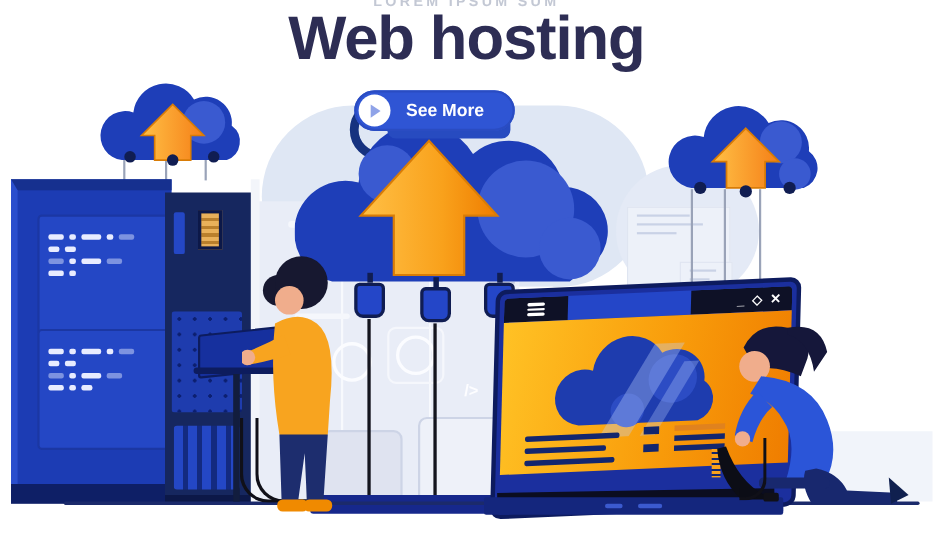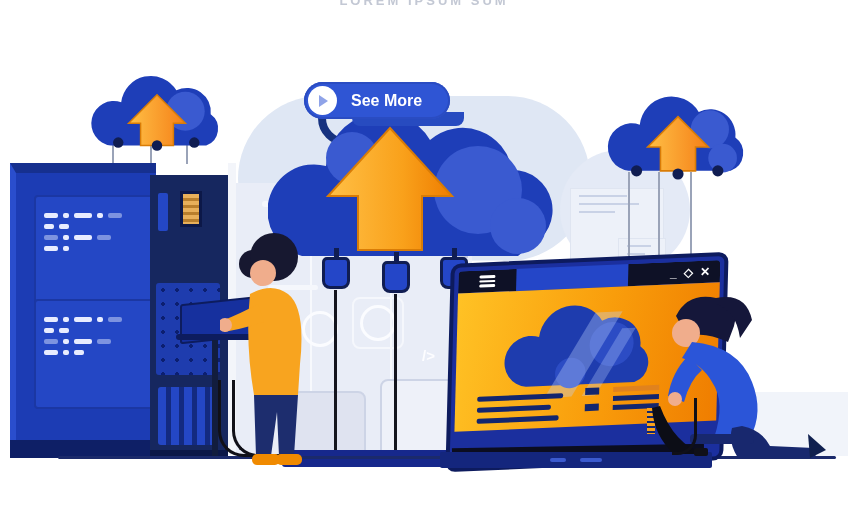--- a/index.html
+++ b/index.html
@@ -20,21 +20,21 @@
   .fence{left:232px;top:183px;width:240px;height:272px;background:#e9edf7;}
   .fence-divider{position:absolute;top:0;bottom:0;width:2px;background:#f7f9fd;}
   .machine{background:#dfe3f0;border:2px solid #cdd4e6;border-radius:8px 8px 0 0;}
   .pillar{left:228px;top:163px;width:8px;height:292px;background:#f3f5fa;}
 
   .refresh-circle{width:30px;height:30px;border:3px solid #fbfcff;border-radius:50%;}
   .code-glyph{color:#fdfdff;font-size:15px;font-weight:bold;}
   .ruler span{display:block;height:2px;background:#c6cde0;margin:7px 0;}
 
   
-  .cta{left:304px;top:82px;width:146px;height:37px;background:#2f55d4;border-radius:19px;
+  .cta{left:322px;top:82px;width:146px;height:37px;background:#2f55d4;border-radius:19px;
        display:flex;align-items:center;box-shadow:0 0 0 2px #2a4cc2 inset;cursor:pointer;}
   .cta-flap{left:352px;top:112px;width:112px;height:14px;background:#274bc0;border-radius:0 0 8px 8px;}
   .play-circle{width:29px;height:29px;background:#fff;border-radius:50%;margin-left:4px;
                display:flex;align-items:center;justify-content:center;}
   .play-tri{width:0;height:0;border-left:9px solid #8fa3e8;border-top:6px solid transparent;
             border-bottom:6px solid transparent;margin-left:2px;}
   .cta-label{color:#fff;font-size:16px;font-weight:bold;margin-left:14px;}
 
   
   .cable-v{width:2px;background:#9aa3b8;}
@@ -103,20 +103,21 @@
       <div class="bg-dash" style="width:60px"></div>
       <div class="bg-dash" style="width:36px"></div>
   </div>
   <div class="abs bg-panel" style="left:618px;top:238px;width:46px;height:52px;">
     <div class="bg-dash" style="width:24px"></div>
       <div class="bg-dash" style="width:18px"></div>
   </div>
   <div class="abs" style="left:742px;top:392px;width:106px;height:64px;background:#f1f4fa;border-radius:8px 0 0 0;"></div>
 
   <div class="abs overline">LOREM IPSUM SUM</div>
+  <div class="abs title">Web hosting</div>
 
   <div class="abs fence">
     <div class="fence-divider" style="left:78px"></div>
     <div class="fence-divider" style="left:158px"></div>
     <div class="abs refresh-circle" style="left:70px;top:128px;"></div>
     <div class="abs refresh-circle" style="left:128px;top:122px;"></div>
     <div class="abs" style="left:120px;top:114px;width:48px;height:48px;border:2px solid #f5f7fc;border-radius:8px;"></div>
     <div class="abs code-glyph" style="left:190px;top:164px;">/&gt;</div>
     <div class="abs ruler" style="left:222px;top:48px;width:14px;">
       <span></span>

